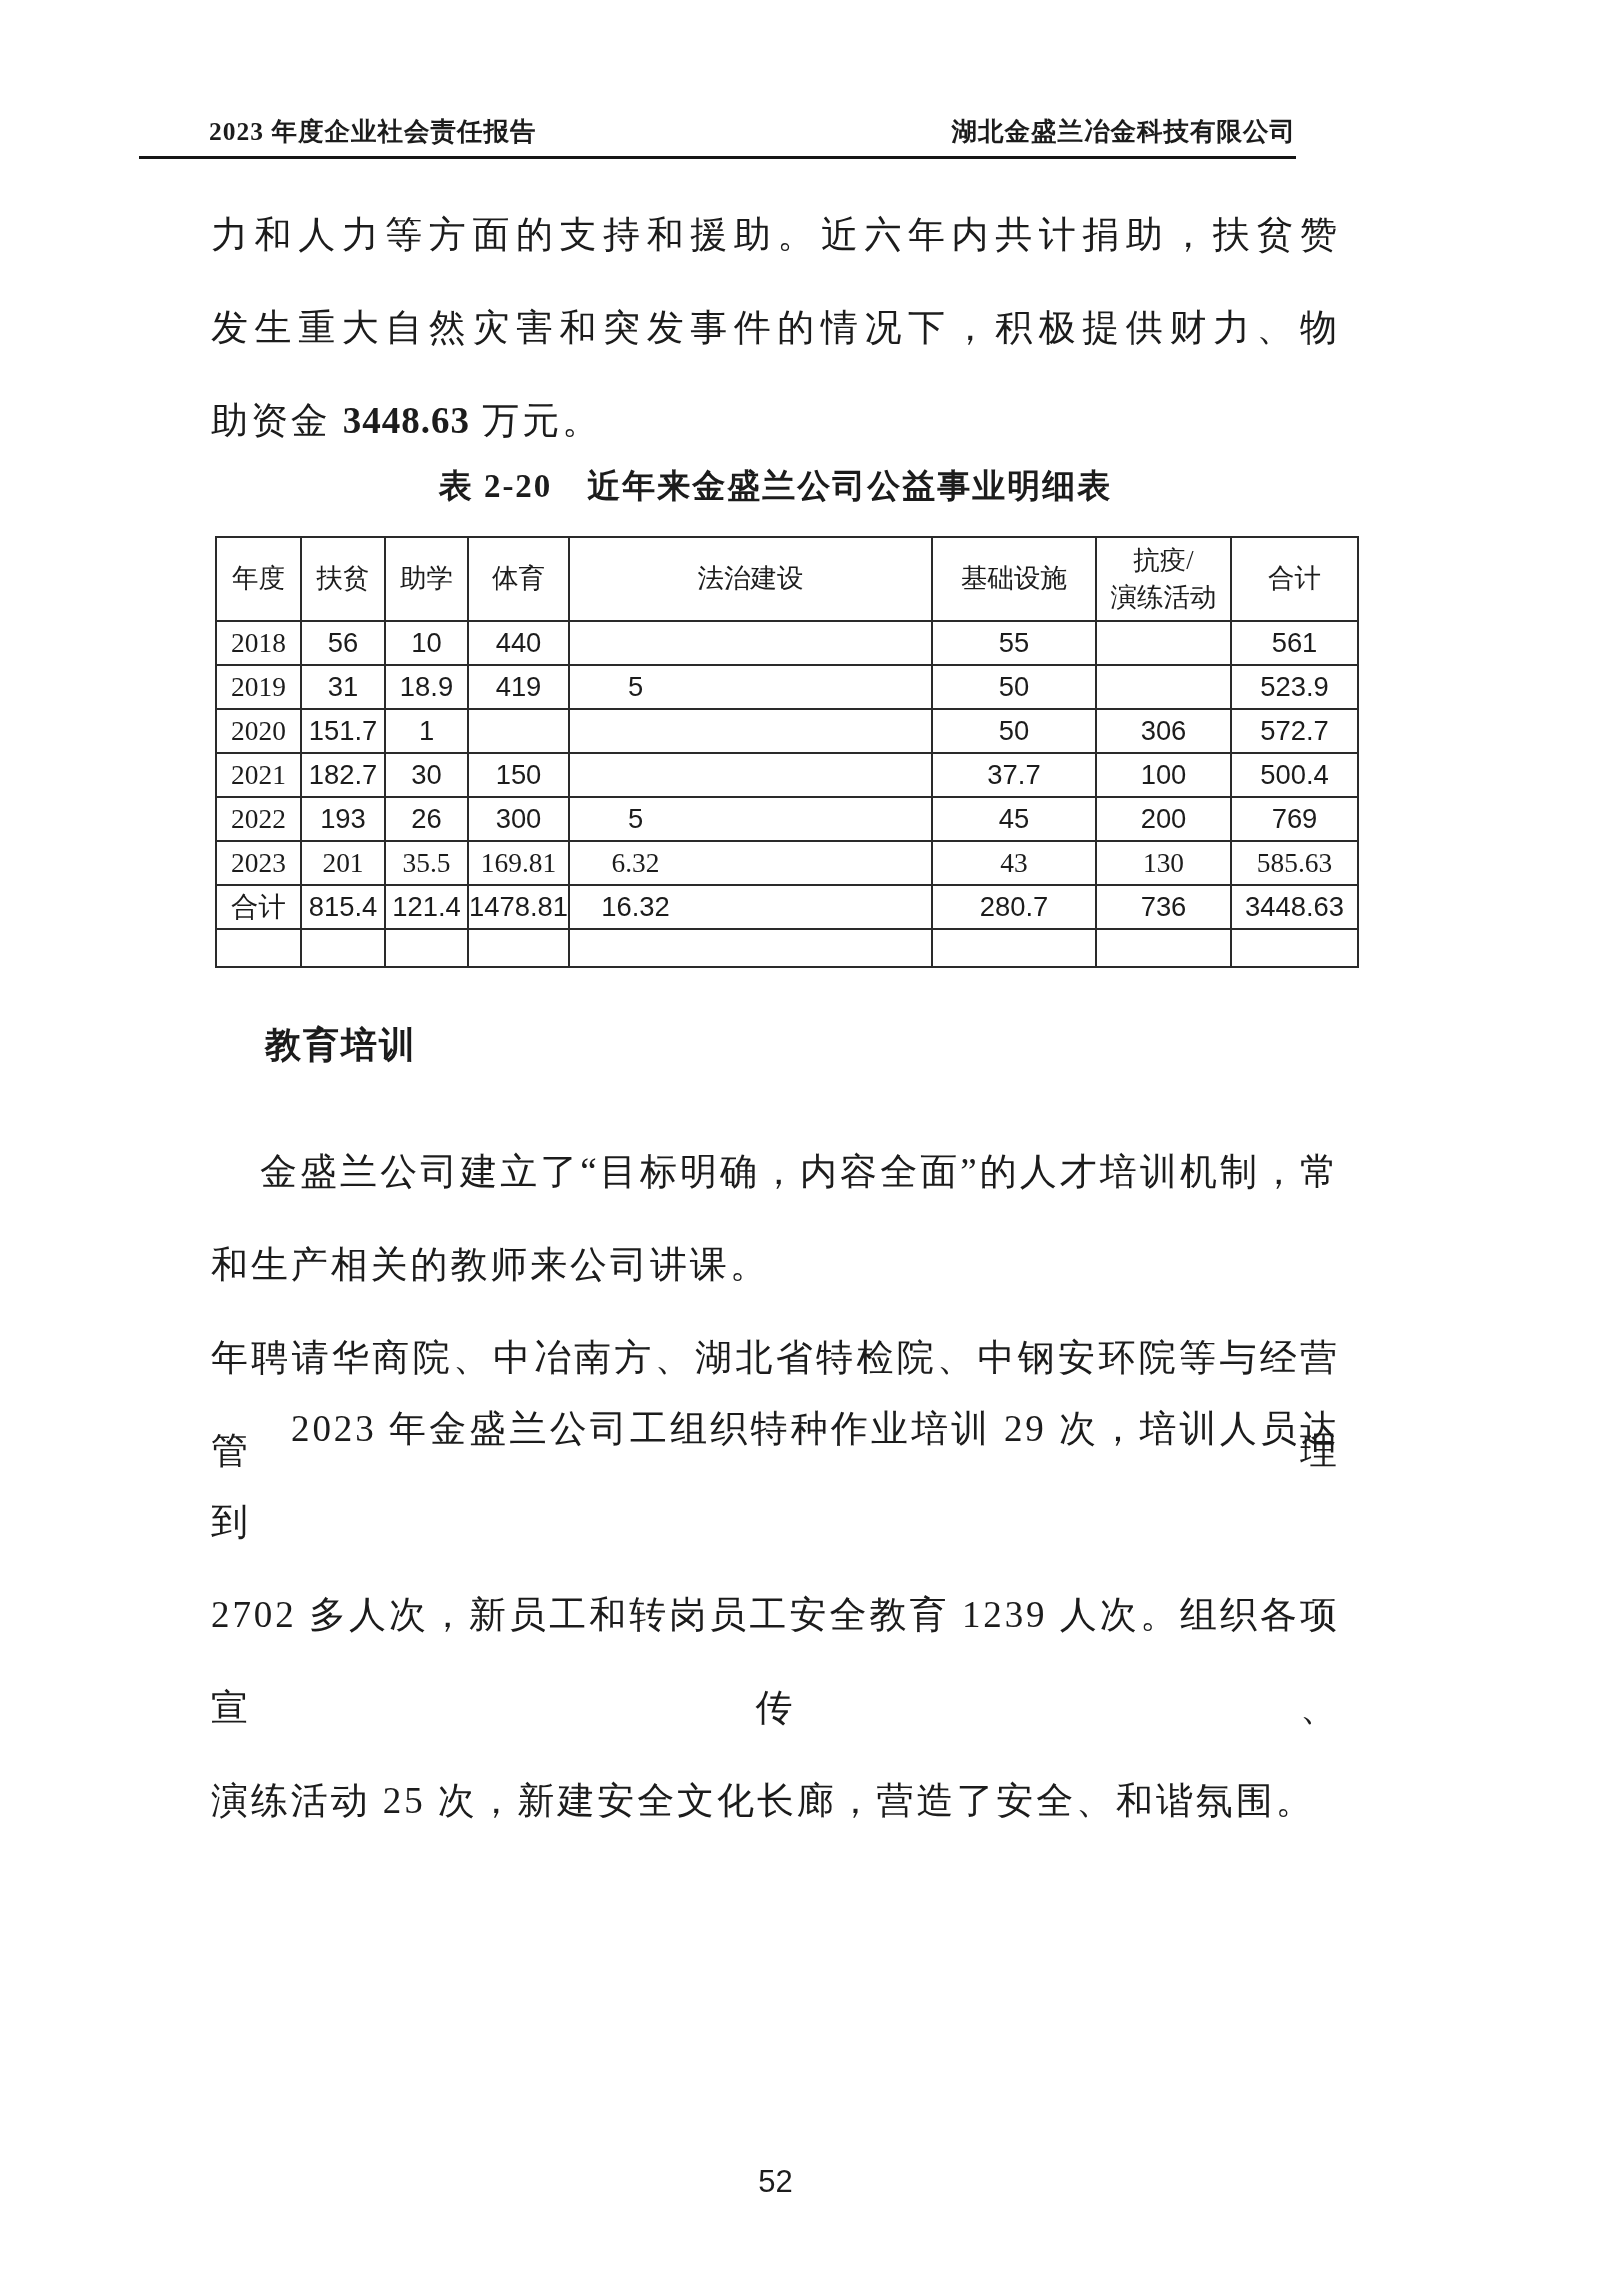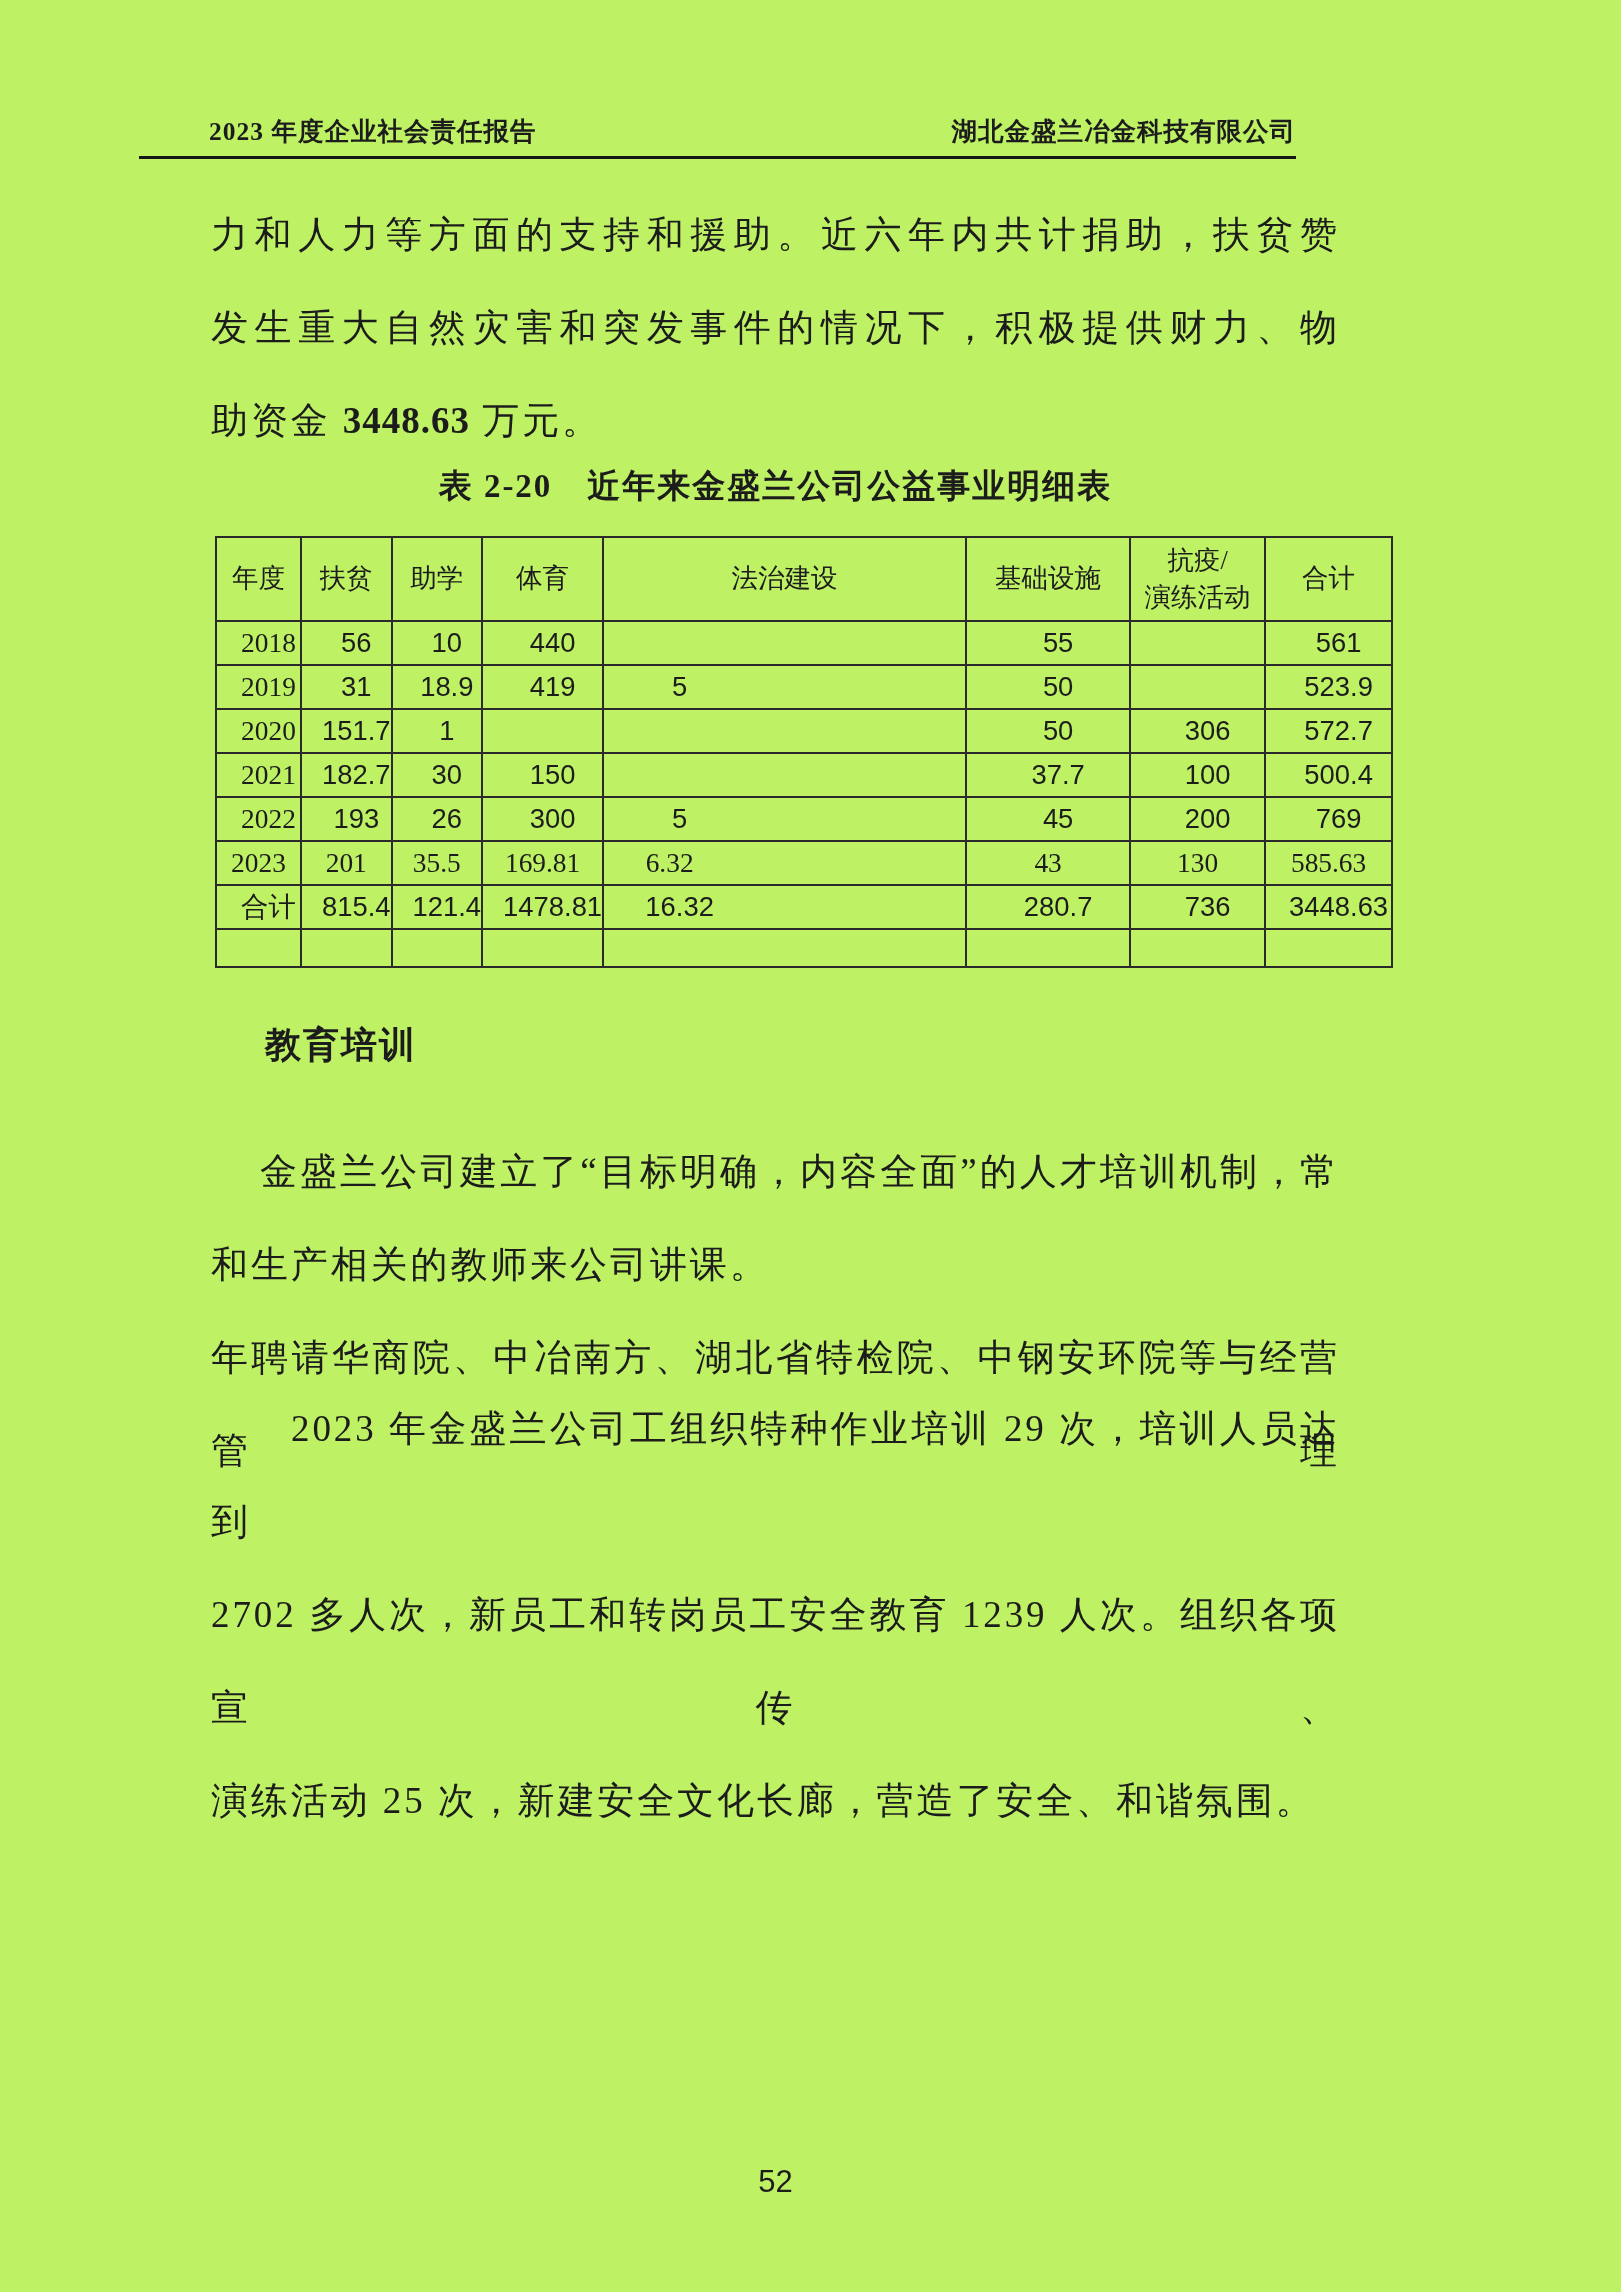--- a/index.html
+++ b/index.html
@@ -1,20 +1,20 @@
 <!DOCTYPE html>
 <html><head>
 <meta charset="utf-8">
 <style>
   html,body { margin:0; padding:0; background:#e8e8e8; }
   .page {
     position:relative;
     width:1621px; height:2293px;
     margin:0 auto;
-    background:#bef264;
+    background:#ffffff;
     font-family:"Liberation Serif", serif;
     color:#1c1c1c;
     overflow:hidden;
   }
 
   
   .page-header {
     position:absolute; left:139px; top:114px; width:1157px;
     display:flex; justify-content:space-between; align-items:flex-end;
     border-bottom:3.9px solid #151515; padding-bottom:6.9px;
@@ -52,21 +52,21 @@
     border:2px solid #2a2a2a;
     text-align:center; vertical-align:middle;
     font-weight:normal; padding:0;
   }
   thead th {
     height:82px; font-size:26.5px;
     white-space:pre-line; line-height:1.4;
     font-family:"Liberation Serif", serif;
   }
   tbody td { height:42px; font-size:27.4px; }
-  tbody tr.sans td { font-family:"Liberation Sans", sans-serif;padding-left:20px; }
+  tbody tr.sans td { font-family:"Liberation Sans", sans-serif; }
   tbody tr.serif td { font-family:"Liberation Serif", serif; }
   tbody tr td:first-child { font-family:"Liberation Serif", serif; font-size:27.4px; }
   tbody td.serif-cell { font-family:"Liberation Serif", serif; }
   
   tbody td:nth-child(5) { padding-right:230px; }
   tbody tr.empty td { height:36px; }
 
   
   .section-heading {
     position:absolute; left:265px; top:1021px;

